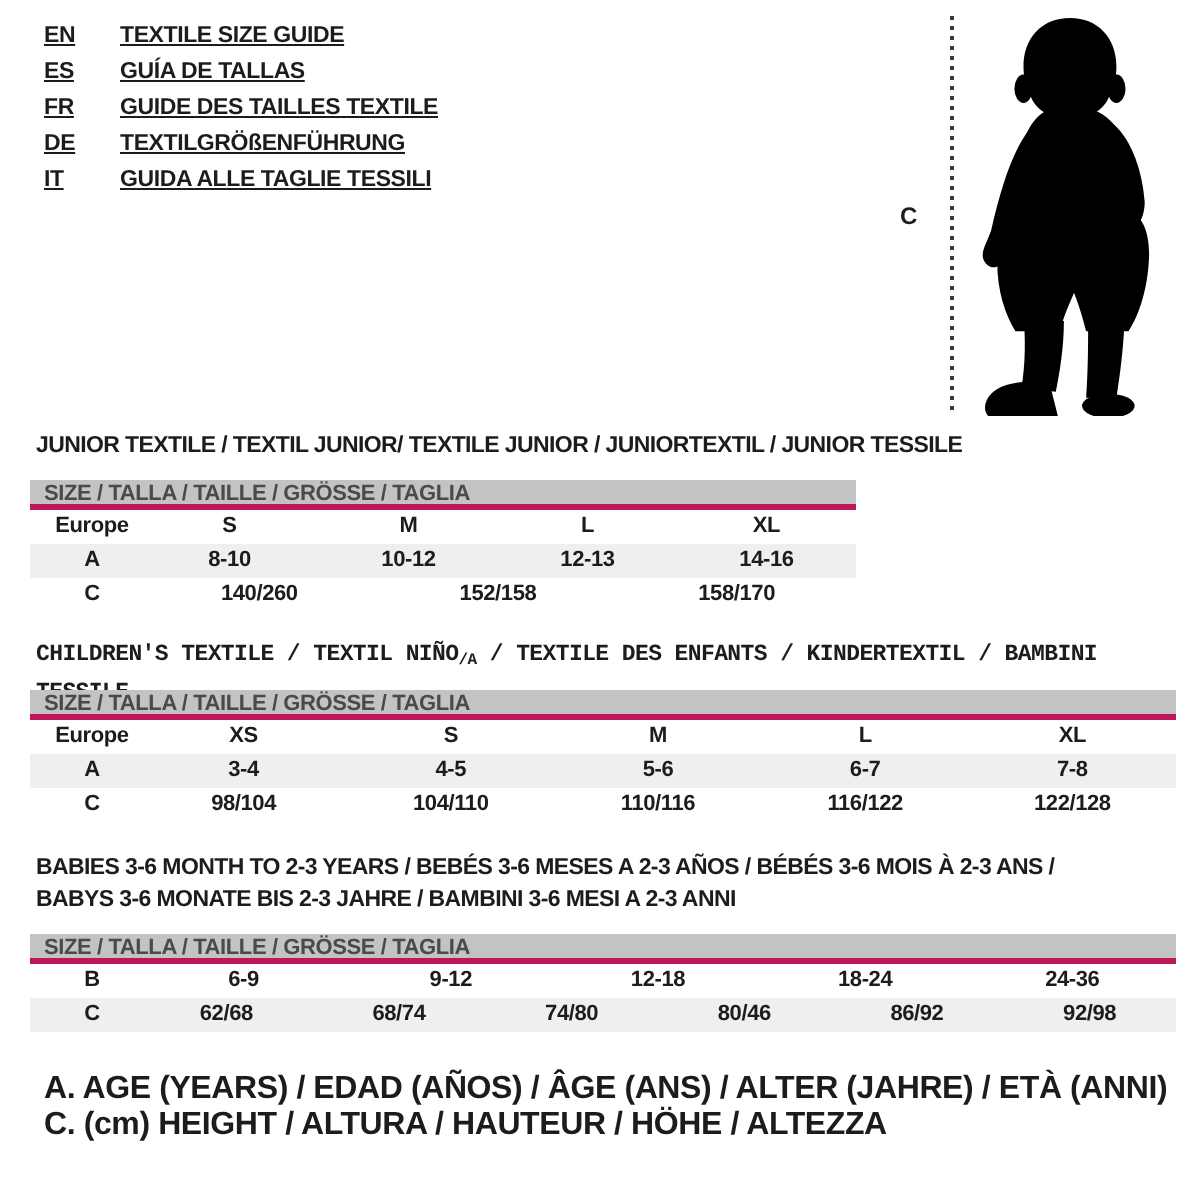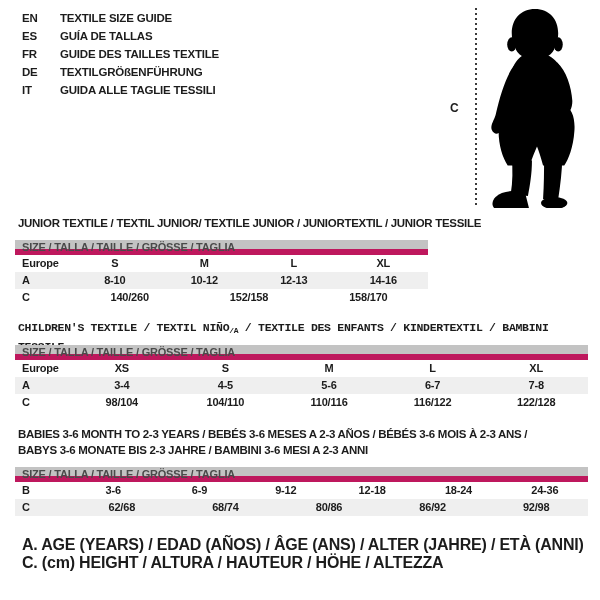--- a/index.html
+++ b/index.html
@@ -8,21 +8,21 @@
     position: relative;
     background: #ffffff;
     font-family: "Liberation Sans", sans-serif;
     font-weight: 700;
     color: #1c1c1c;
     overflow: hidden;
   }
   .abs { position: absolute; }
 
   
-  .lang-block { left: 22px; top: 9px; }
+  .lang-block { left: 22px; top: 9px; text-decoration: underline; }
   .lang-row { display: flex; height: 18px; line-height: 18px; font-size: 11.5px; letter-spacing: -0.2px; }
   .lang-code { width: 38px; }
 
   
   .dotted-line {
     left: 475px; top: 8px; width: 2px; height: 199px;
     background: repeating-linear-gradient(to bottom, #3a3a3a 0 2px, transparent 2px 5px);
   }
   .c-label { left: 450px; top: 101px; font-size: 12px; }
   .baby { left: 486px; top: 6px; }
@@ -30,25 +30,25 @@
   
   .table-title { left: 18px; font-size: 11.5px; letter-spacing: -0.3px; line-height: 16px; }
   .sub-a { font-size: 8px; vertical-align: -2px; }
 
   
   .size-table { left: 15px; }
   .bar {
     background: #c3c3c3; color: #4a4a4a;
     font-size: 11px; height: 15px; line-height: 15px;
     padding-left: 7px; letter-spacing: -0.2px;
-    border-bottom: 6px solid #be185d;
+    border-bottom: 3px solid #be185d;
   }
   .t-row { display: flex; height: 17px; line-height: 17px; font-size: 11px; letter-spacing: -0.2px; }
   .t-row.striped { background: #efefef; }
-  .t-label { width: 55px; padding-left: 7px; }
+  .t-label { width: 55px; padding-left: 7px; text-align: center; }
   .t-cell { flex: 1; text-align: center; }
 
   
   .footnotes { left: 22px; top: 536px; }
   .footnote { height: 18px; line-height: 18px; font-size: 16px; letter-spacing: -0.2px; }
 </style>
 </head>
 <body>
 
 <div class="abs lang-block">
@@ -154,32 +154,32 @@
 </div>
 
 <div class="abs table-title" style="top:426px;">
   <div>BABIES 3-6 MONTH TO 2-3 YEARS / BEBÉS 3-6 MESES A 2-3 AÑOS / BÉBÉS 3-6 MOIS À 2-3 ANS /</div>
   <div>BABYS 3-6 MONATE BIS 2-3 JAHRE / BAMBINI 3-6 MESI A 2-3 ANNI</div>
 </div>
 <div class="abs size-table" style="top:467px; width:573px;">
   <div class="bar">SIZE / TALLA / TAILLE / GRÖSSE / TAGLIA</div>
   <div class="t-row">
     <span class="t-label">B</span>
-    <span class="t-cell">3-6</span>
     <span class="t-cell">6-9</span>
     <span class="t-cell">9-12</span>
     <span class="t-cell">12-18</span>
     <span class="t-cell">18-24</span>
     <span class="t-cell">24-36</span>
   </div>
   <div class="t-row striped">
     <span class="t-label">C</span>
     <span class="t-cell">62/68</span>
     <span class="t-cell">68/74</span>
-    <span class="t-cell">80/86</span>
+    <span class="t-cell">74/80</span>
+    <span class="t-cell">80/46</span>
     <span class="t-cell">86/92</span>
     <span class="t-cell">92/98</span>
   </div>
 </div>
 
 <div class="abs footnotes">
   <div class="footnote">A. AGE (YEARS) / EDAD (AÑOS) / ÂGE (ANS) / ALTER (JAHRE) / ETÀ (ANNI)</div>
   <div class="footnote">C. (cm) HEIGHT / ALTURA / HAUTEUR / HÖHE / ALTEZZA</div>
 </div>
 

